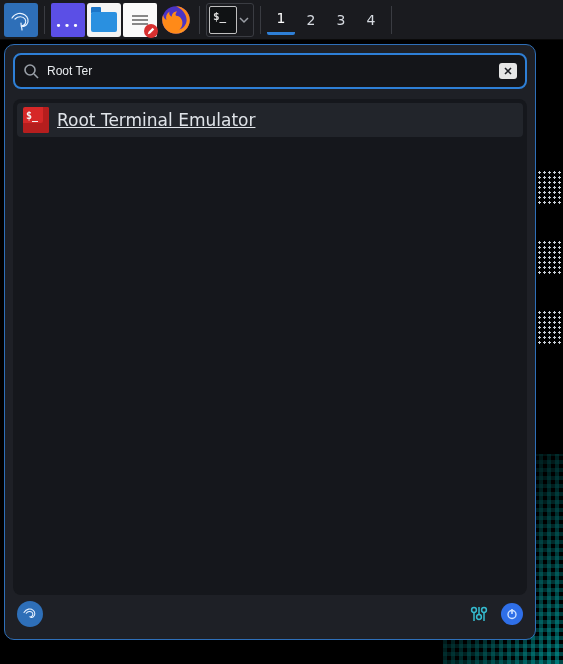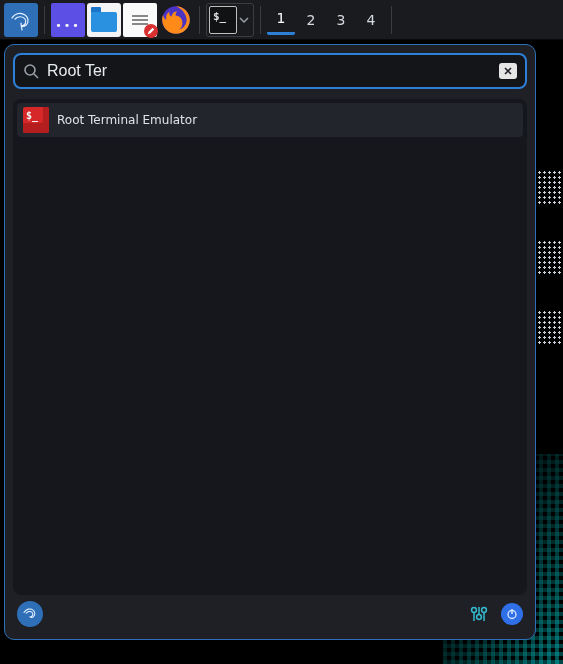--- a/index.html
+++ b/index.html
@@ -126,21 +126,21 @@
     padding: 0 8px;
     gap: 8px;
   }
   .search-row .sicon { color: #9aa0a8; flex:0 0 auto; }
   .search-row input {
     flex: 1;
     background: transparent;
     border: none;
     outline: none;
     color: #e9ecef;
-    font-size: 16px;
+    font-size: 12px;
   }
   .search-row .clear {
     width: 18px; height: 16px;
     background:#e6e6e6;
     color:#1e2026;
     border-radius:3px;
     display:flex; align-items:center; justify-content:center;
     font-size:11px; font-weight:bold;
   }
 
@@ -162,21 +162,21 @@
   }
   .ri-icon {
     width:26px; height:26px;
     background:#d62828;
     border-radius:2px;
     display:flex; align-items:flex-start; justify-content:flex-start;
     padding:3px 3px;
     box-shadow: inset -6px -10px 0 0 #b51e1e;
   }
   .ri-icon span{ font-family:monospace; font-size:10px; font-weight:bold; color:#f2f2f2; }
-  .ri-label { color:#dfe3e8; font-size:12px; }
+  .ri-label { color:#dfe3e8; font-size:17px;text-decoration:underline; }
 
   .launcher-footer {
     height: 38px;
     display:flex;
     align-items:center;
     justify-content:space-between;
     padding: 0 4px;
   }
   .user-chip {
     width:26px; height:26px;

